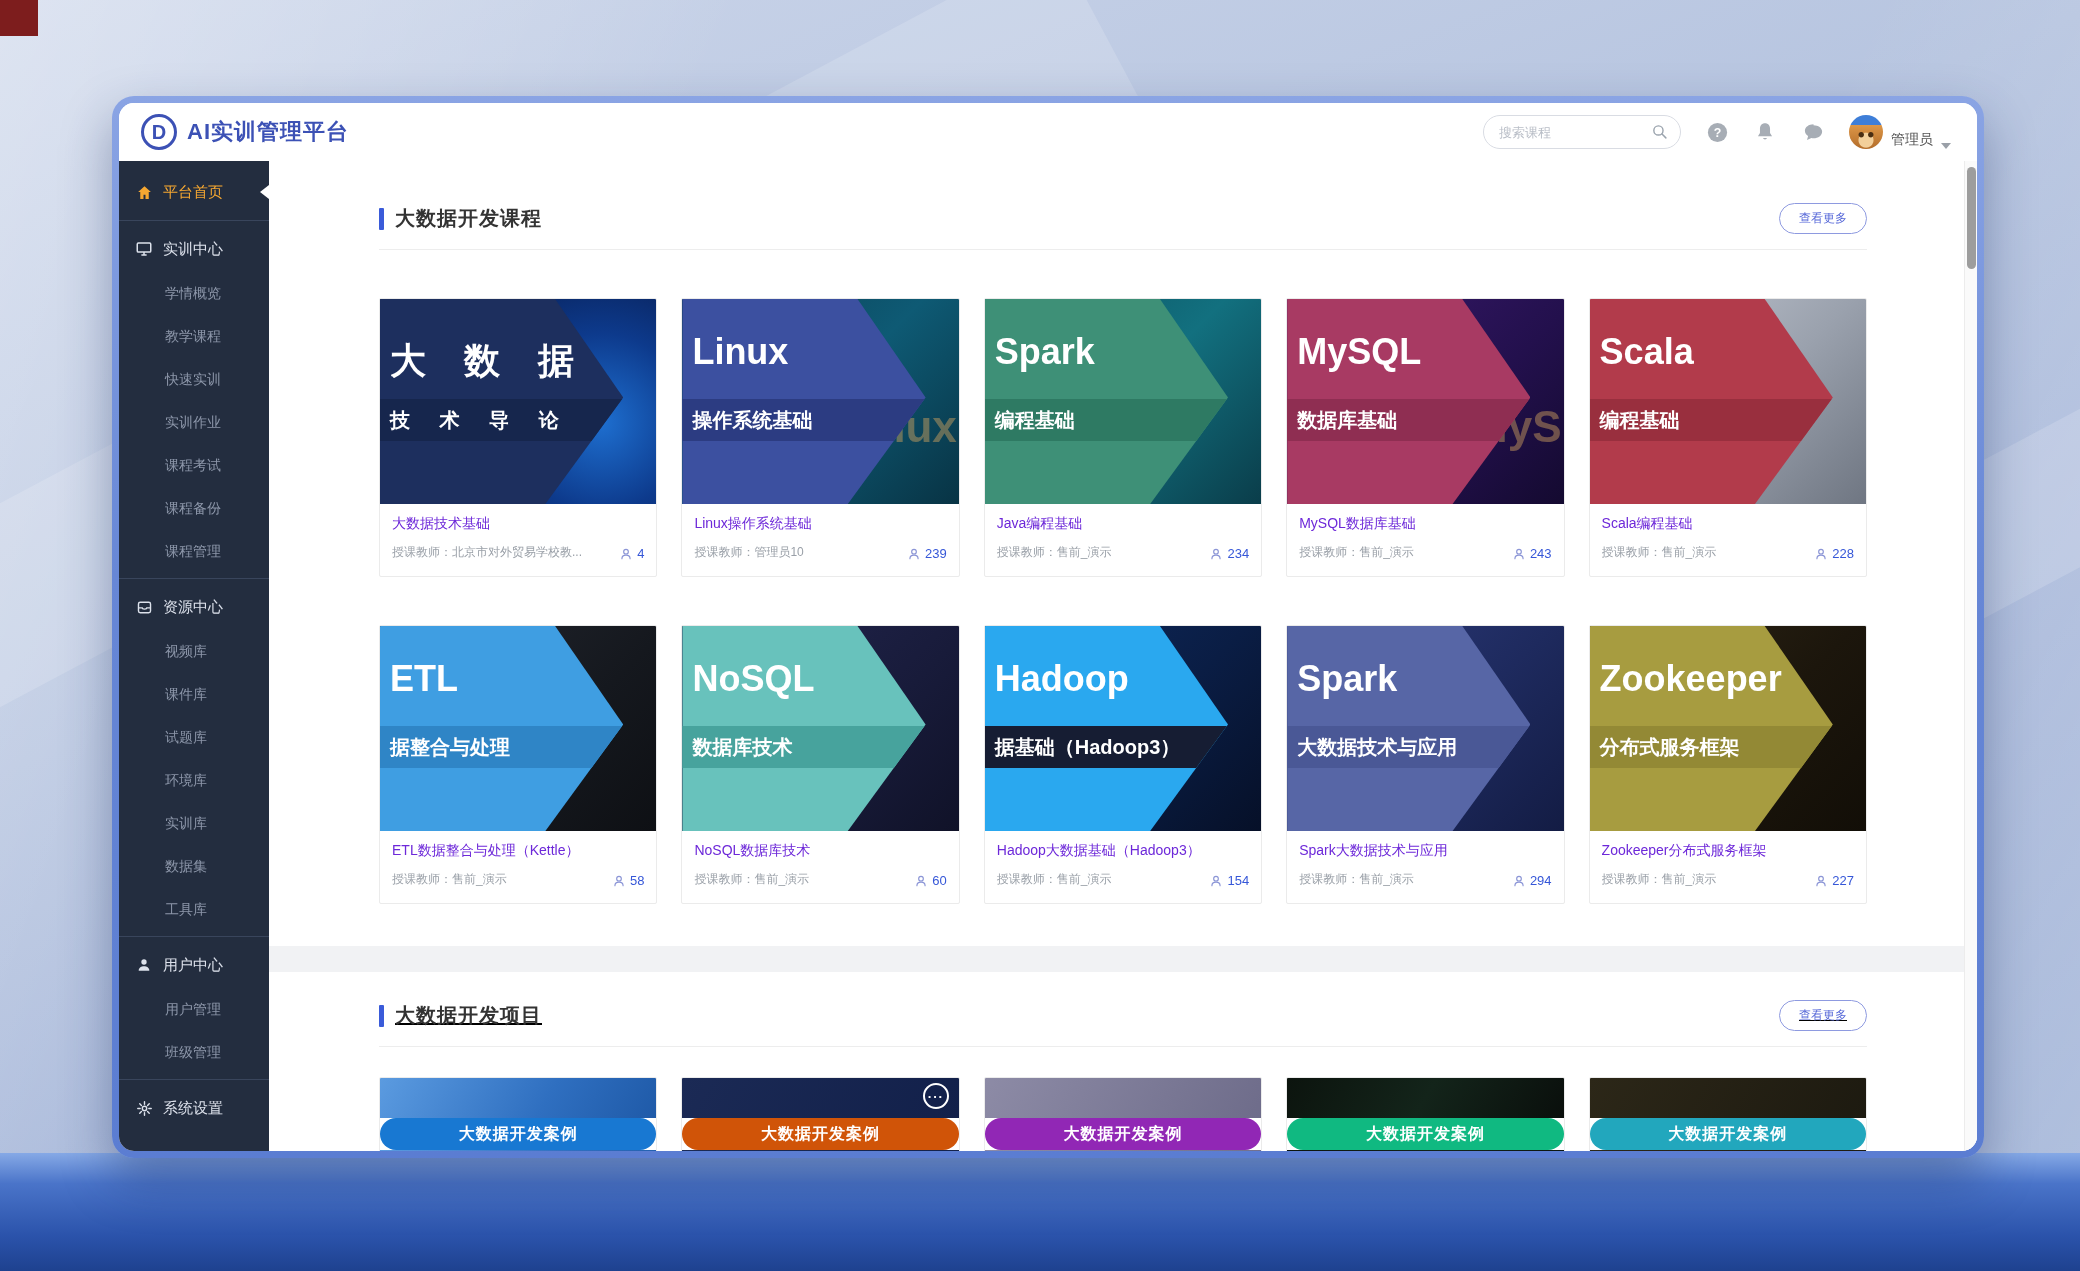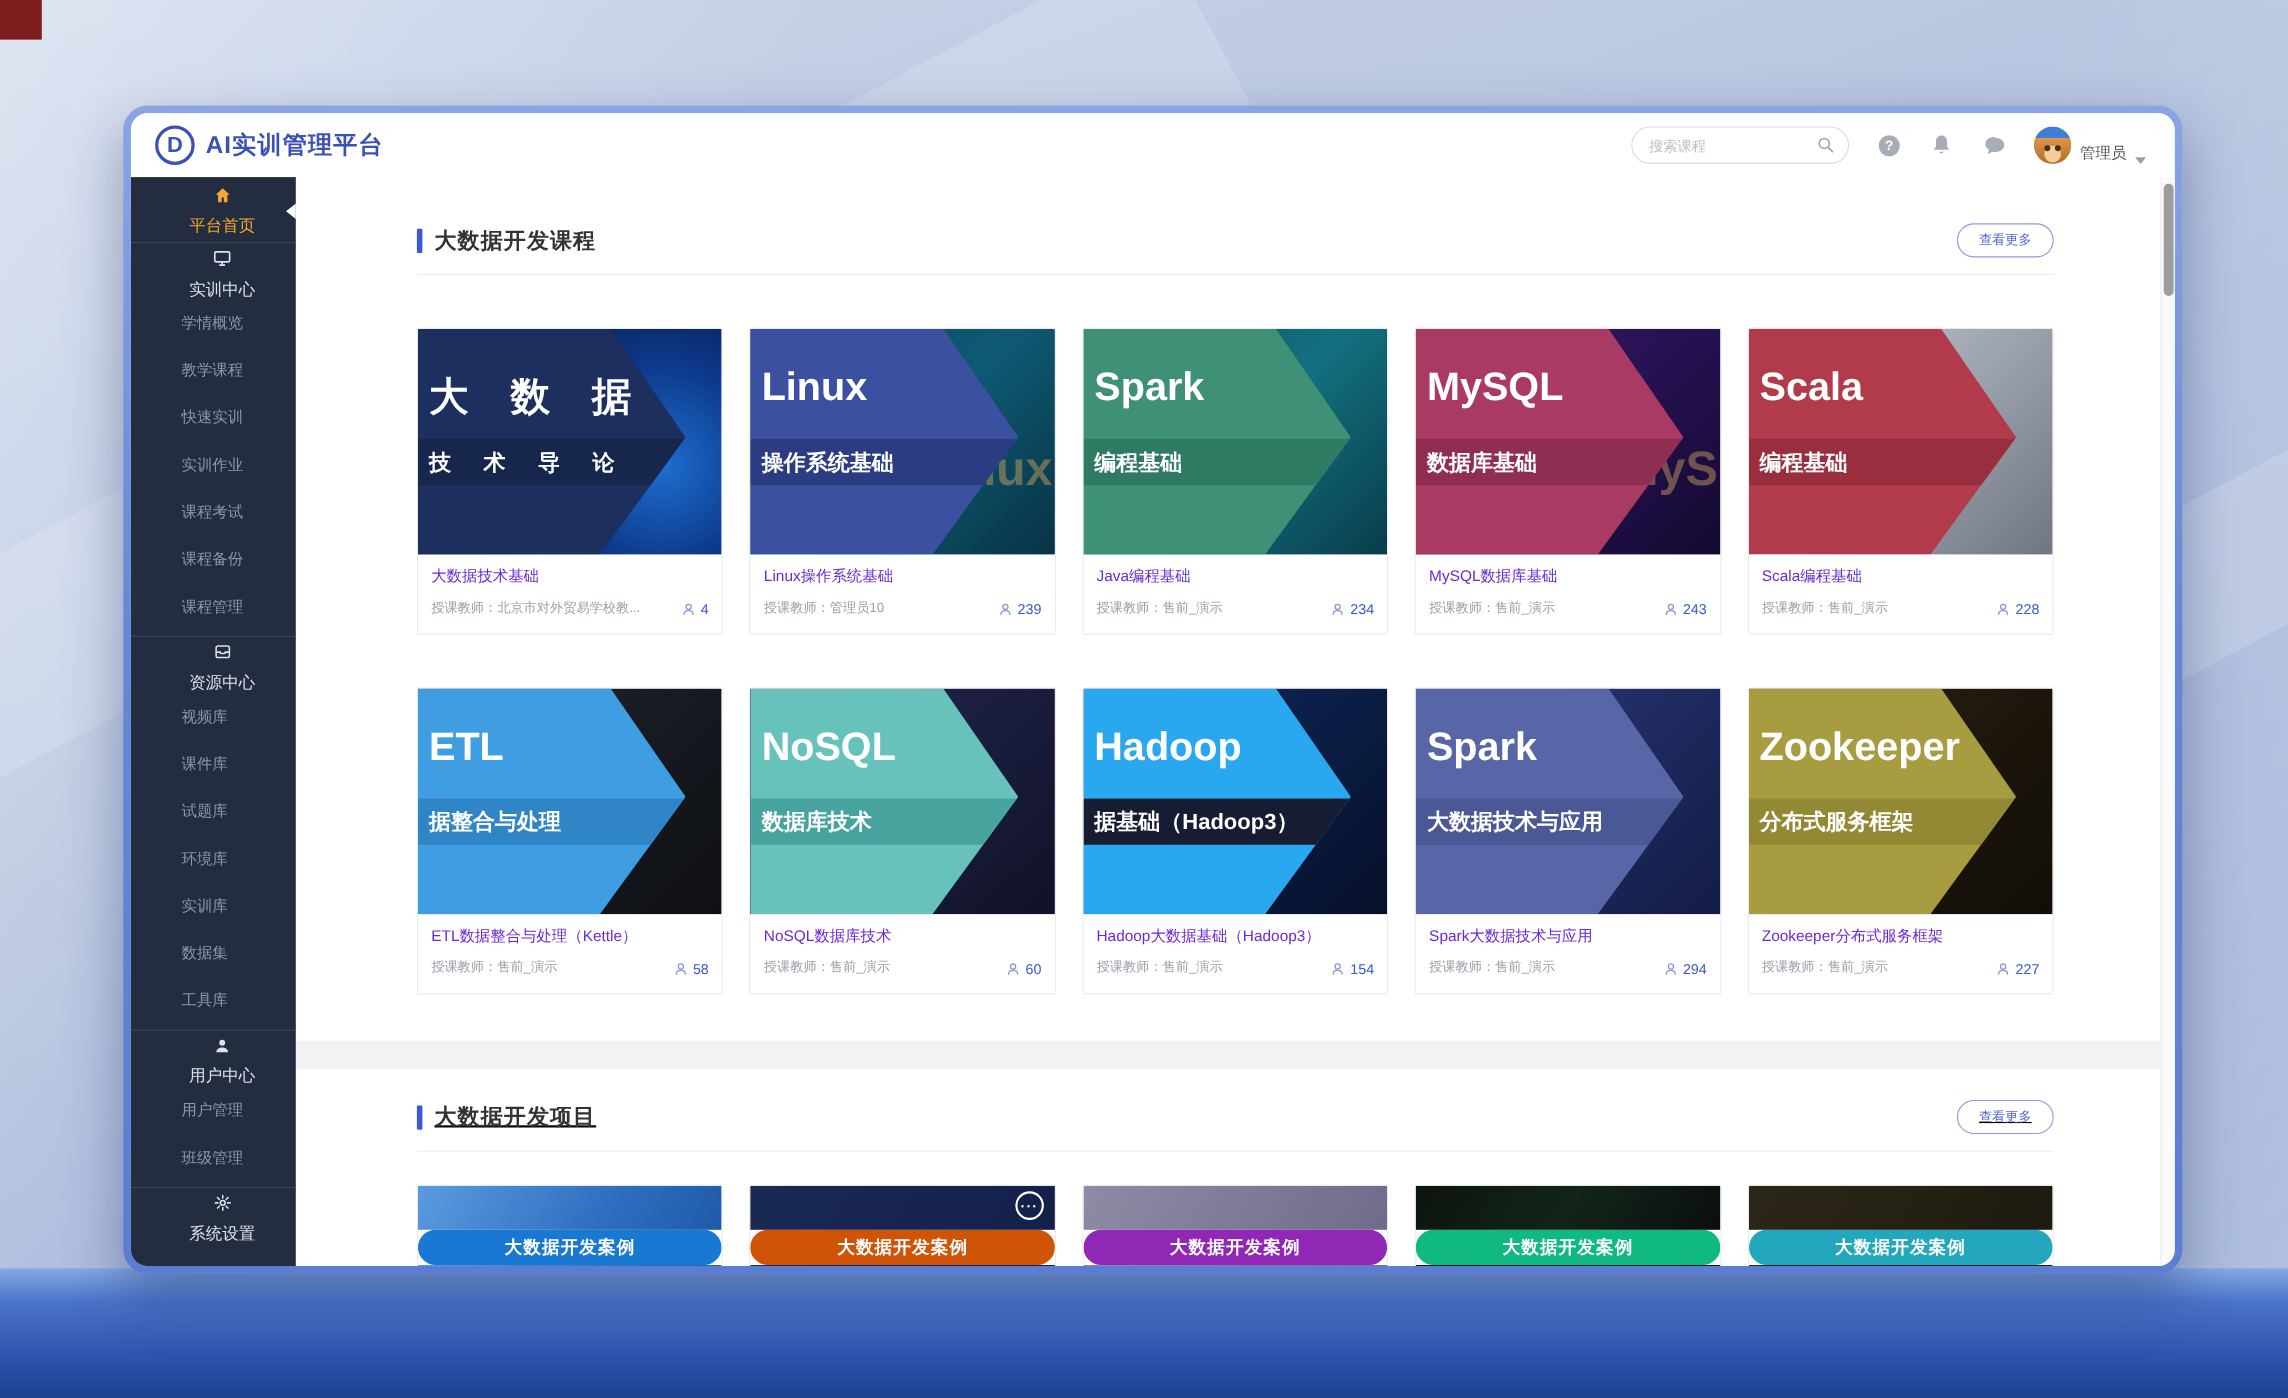--- a/index.html
+++ b/index.html
@@ -48,21 +48,21 @@
       linear-gradient(180deg,#3e7ed8 0%, #3e7ed8 30%, #dd9647 30%, #b36d2a 100%); }
   .uname { font-size:14px; color:#555; }
   .caret { width:0; height:0; border-left:5px solid transparent; border-right:5px solid transparent; border-top:6px solid #9aa0a8; }
 
   
   .win-body { flex:1; display:flex; min-height:0; }
 
   
   .sidebar { width:150px; flex:0 0 150px; background:#232d3f; padding-top:8px; overflow:hidden; position:relative; }
   .snav-item { height:46px; display:flex; align-items:center; gap:10px; padding-left:16px;
-    font-size:15px; color:#dde2ec; cursor:pointer; position:relative; white-space:nowrap;flex-direction:column; }
+    font-size:15px; color:#dde2ec; cursor:pointer; position:relative; white-space:nowrap; }
   .snav-item .sicon { width:18px; height:18px; display:flex; align-items:center; justify-content:center; color:inherit; }
   .snav-item.active { color:#f5a731; }
   .snav-item.active .notch { position:absolute; right:0; top:16px; width:0; height:0;
     border-top:7px solid transparent; border-bottom:7px solid transparent; border-right:9px solid #ffffff; }
   .snav-sub { height:43px; display:flex; align-items:center; padding-left:46px;
     font-size:14px; color:#8d97aa; cursor:pointer; white-space:nowrap; }
   .sdivider { height:1px; background:#39455c; margin:5px 0; }
 
   
   .main { flex:1; background:#fff; position:relative; overflow:hidden; }

